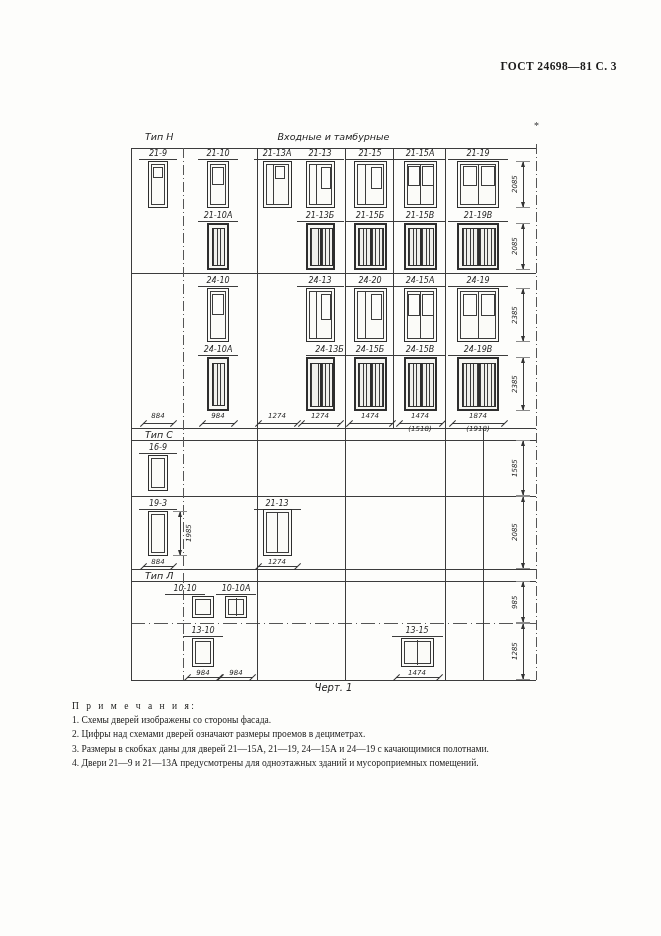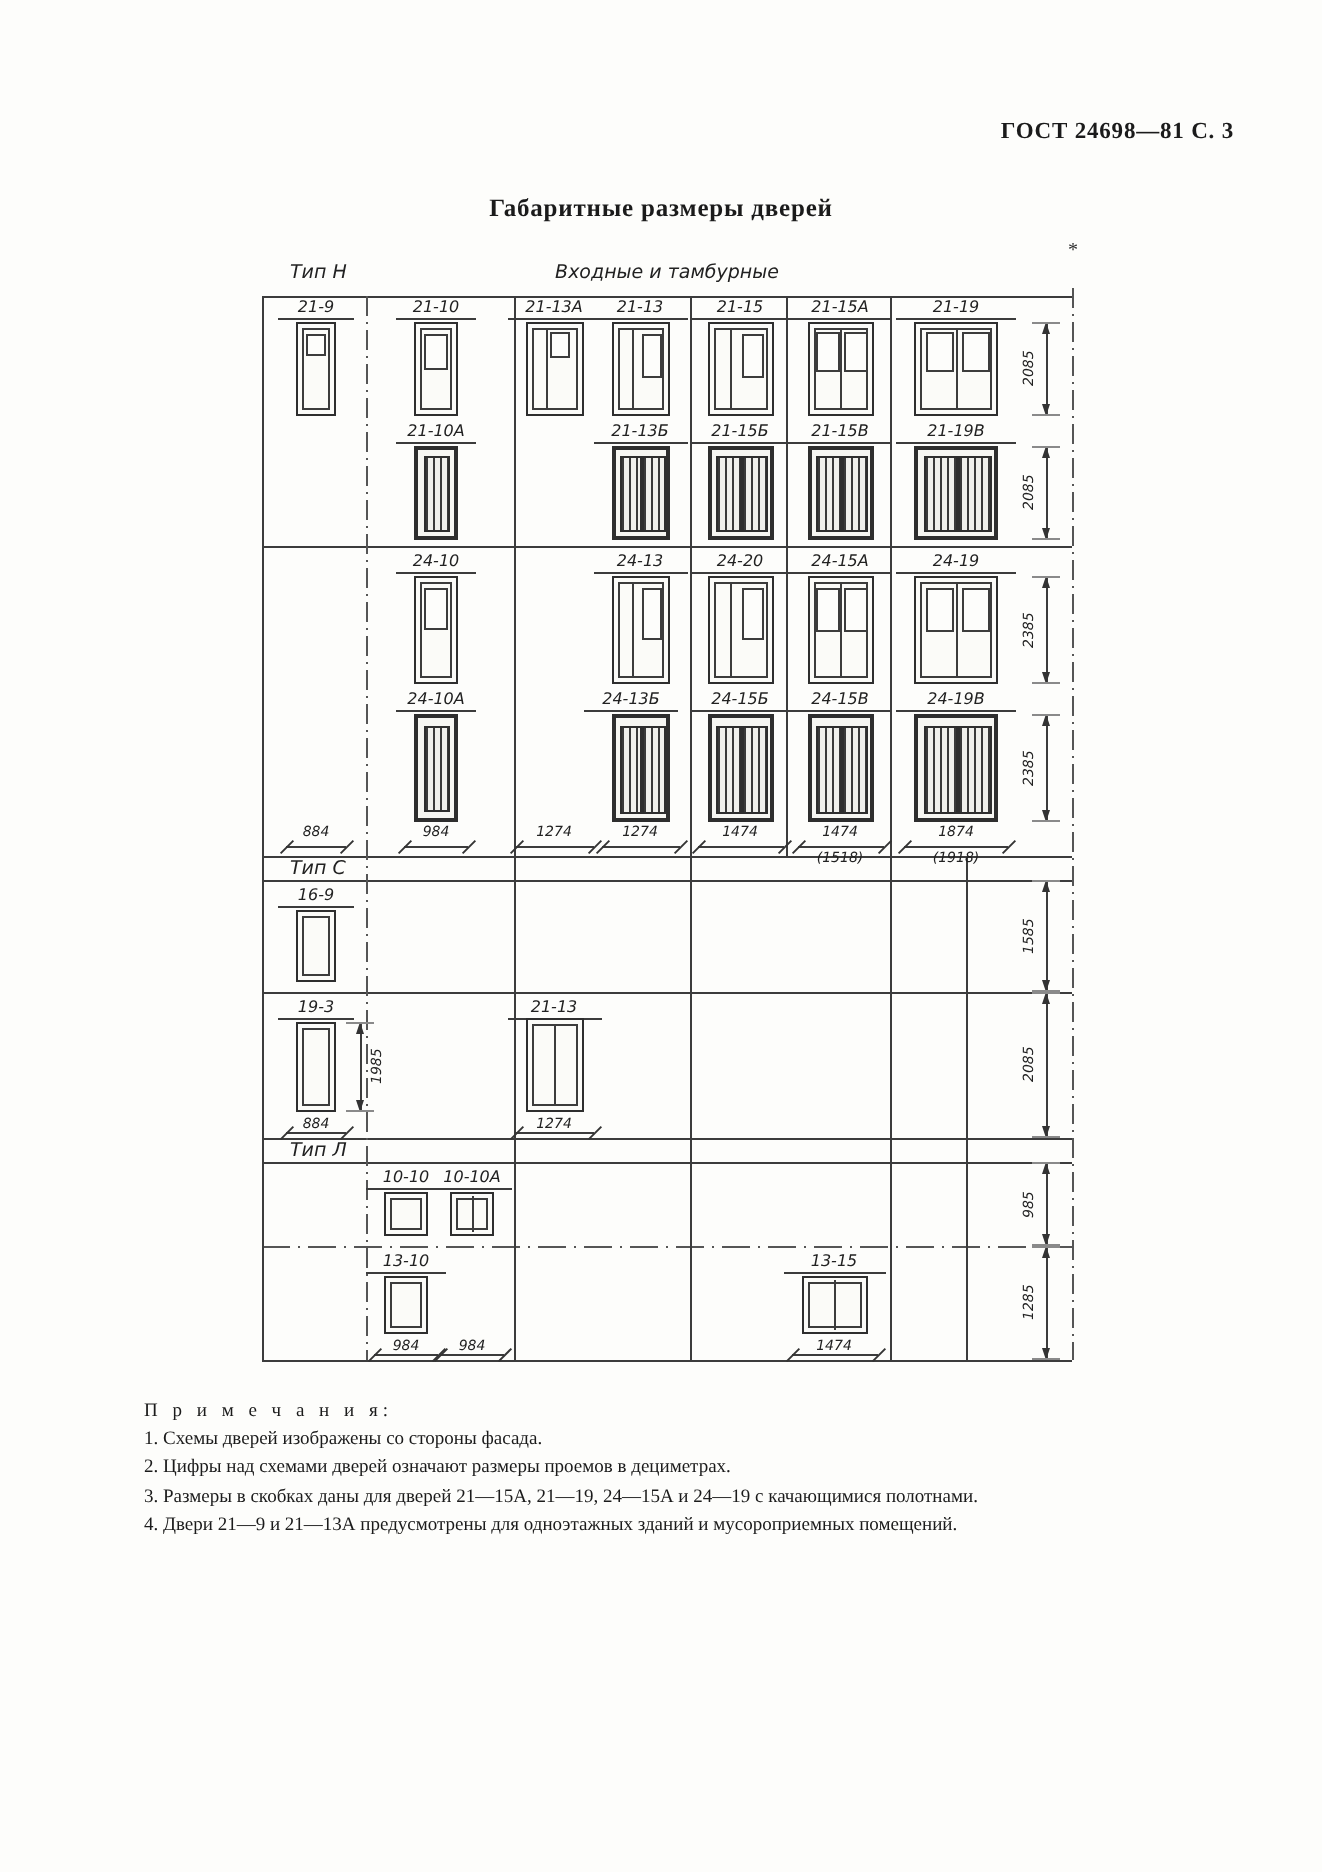--- a/index.html
+++ b/index.html
@@ -31,21 +31,20 @@
            writing-mode:vertical-rl;transform:rotate(180deg);display:flex;align-items:center;justify-content:center;white-space:nowrap;}
   .tick{position:absolute;width:9px;height:1px;background:#333;transform:rotate(-45deg);}
   .arr{position:absolute;width:0;height:0;}
   .ext{position:absolute;height:1px;background:#8a8a8a;}
 </style>
 </head>
 <body>
 
 <div class="page">
   <div class="gost-header">ГОСТ 24698—81 С. 3</div>
-  <div class="doc-title">Габаритные размеры дверей</div>
   <div class="fnmark">*</div>
   <div id="drawing" class="drawing">
       <div class="ln" style="left: 0px; top: 20px; width: 405px; height: 1px;"></div>
       <div class="ln" style="left: 0px; top: 145px; width: 405px; height: 1px;"></div>
       <div class="ln" style="left: 0px; top: 300px; width: 405px; height: 1px;"></div>
       <div class="ln" style="left: 0px; top: 312px; width: 405px; height: 1px;"></div>
       <div class="ln" style="left: 0px; top: 368px; width: 405px; height: 1px;"></div>
       <div class="ln" style="left: 0px; top: 441px; width: 405px; height: 1px;"></div>
       <div class="ln" style="left: 0px; top: 453px; width: 405px; height: 1px;"></div>
       <div class="ln" style="left: 0px; top: 552px; width: 405px; height: 1px;"></div>
@@ -172,21 +171,21 @@
       <div class="ln" style="left: 392px; top: 160px; width: 1px; height: 54px;"></div>
       <div class="arr" style="left: 390px; top: 160px; border-left: 2.5px solid transparent; border-right: 2.5px solid transparent; border-bottom: 6px solid rgb(51, 51, 51);"></div>
       <div class="arr" style="left: 390px; top: 208px; border-left: 2.5px solid transparent; border-right: 2.5px solid transparent; border-top: 6px solid rgb(51, 51, 51);"></div>
       <div class="ext" style="left: 385px; top: 160px; width: 14px;"></div>
       <div class="ext" style="left: 385px; top: 213px; width: 14px;"></div>
       <div class="vdimtxt" style="left: 378px; top: 160px; height: 54px; width: 11px;">2385</div>
       <div class="dlabel" style="left: 67px; top: 217px; width: 40px;">24-10А</div>
       <div class="door louver" style="left: 76px; top: 229px; width: 22px; height: 54px;">
         <div class="slats" style="left: 16%; top: 8%; width: 64%; height: 82%;"></div>
       </div>
-      <div class="dlabel" style="left: 161px; top: 217px; width: 47px;">24-13Б</div>
+      <div class="dlabel" style="left: 175px; top: 217px; width: 47px;">24-13Б</div>
       <div class="door louver" style="left: 174.5px; top: 229px; width: 29px; height: 54px;">
         <div class="slats" style="left: 8%; top: 7%; width: 39%; height: 84%;"></div>
         <div class="slats" style="left: 53%; top: 7%; width: 39%; height: 84%;"></div>
       </div>
       <div class="dlabel" style="left: 213.5px; top: 217px; width: 51px;">24-15Б</div>
       <div class="door louver" style="left: 222.5px; top: 229px; width: 33px; height: 54px;">
         <div class="slats" style="left: 8%; top: 7%; width: 39%; height: 84%;"></div>
         <div class="slats" style="left: 53%; top: 7%; width: 39%; height: 84%;"></div>
       </div>
       <div class="dlabel" style="left: 263.5px; top: 217px; width: 51px;">24-15В</div>
@@ -269,21 +268,21 @@
       <div class="tick" style="left: 122.5px; top: 438px;"></div>
       <div class="tick" style="left: 161.5px; top: 438px;"></div>
       <div class="dimtxt" style="left: 116px; top: 430px; width: 60px;">1274</div>
       <div class="ln" style="left: 392px; top: 368px; width: 1px; height: 73px;"></div>
       <div class="arr" style="left: 390px; top: 368px; border-left: 2.5px solid transparent; border-right: 2.5px solid transparent; border-bottom: 6px solid rgb(51, 51, 51);"></div>
       <div class="arr" style="left: 390px; top: 435px; border-left: 2.5px solid transparent; border-right: 2.5px solid transparent; border-top: 6px solid rgb(51, 51, 51);"></div>
       <div class="ext" style="left: 385px; top: 368px; width: 14px;"></div>
       <div class="ext" style="left: 385px; top: 440px; width: 14px;"></div>
       <div class="vdimtxt" style="left: 378px; top: 368px; height: 73px; width: 11px;">2085</div>
       <div class="txt" style="left: 14px; top: 442px;">Тип Л</div>
-      <div class="dlabel" style="left: 52px; top: 456px; width: 40px;">10-10</div>
+      <div class="dlabel" style="left: 34px; top: 456px; width: 40px;">10-10</div>
       <div class="door" style="left: 61px; top: 468px; width: 22px; height: 22px;">
         <div class="doorin" style=""></div>
       </div>
       <div class="dlabel" style="left: 85px; top: 456px; width: 40px;">10-10А</div>
       <div class="door" style="left: 94px; top: 468px; width: 22px; height: 22px;">
         <div class="doorin" style=""></div>
         <div class="leafdiv" style="left: 50%;"></div>
       </div>
       <div class="ln" style="left: 392px; top: 453px; width: 1px; height: 42px;"></div>
       <div class="arr" style="left: 390px; top: 453px; border-left: 2.5px solid transparent; border-right: 2.5px solid transparent; border-bottom: 6px solid rgb(51, 51, 51);"></div>
@@ -312,20 +311,21 @@
       <div class="tick" style="left: 85px; top: 549px;"></div>
       <div class="tick" style="left: 117px; top: 549px;"></div>
       <div class="dimtxt" style="left: 75px; top: 541px; width: 60px;">984</div>
       <div class="ln" style="left: 392px; top: 495px; width: 1px; height: 57px;"></div>
       <div class="arr" style="left: 390px; top: 495px; border-left: 2.5px solid transparent; border-right: 2.5px solid transparent; border-bottom: 6px solid rgb(51, 51, 51);"></div>
       <div class="arr" style="left: 390px; top: 546px; border-left: 2.5px solid transparent; border-right: 2.5px solid transparent; border-top: 6px solid rgb(51, 51, 51);"></div>
       <div class="ext" style="left: 385px; top: 495px; width: 14px;"></div>
       <div class="ext" style="left: 385px; top: 551px; width: 14px;"></div>
       <div class="vdimtxt" style="left: 378px; top: 495px; height: 57px; width: 11px;">1285</div>
     </div>
+  <div class="caption">Черт. 1</div>
   <div class="notes">
     <div class="notes-heading">П р и м е ч а н и я:</div>
     <div>1. Схемы дверей изображены со стороны фасада.</div>
     <div>2. Цифры над схемами дверей означают размеры проемов в дециметрах.</div>
     <div>3. Размеры в скобках даны для дверей 21—15А, 21—19, 24—15А и 24—19 с качающимися полотнами.</div>
     <div>4. Двери 21—9 и 21—13А предусмотрены для одноэтажных зданий и мусороприемных помещений.</div>
   </div>
 </div>
 
 </body></html>

